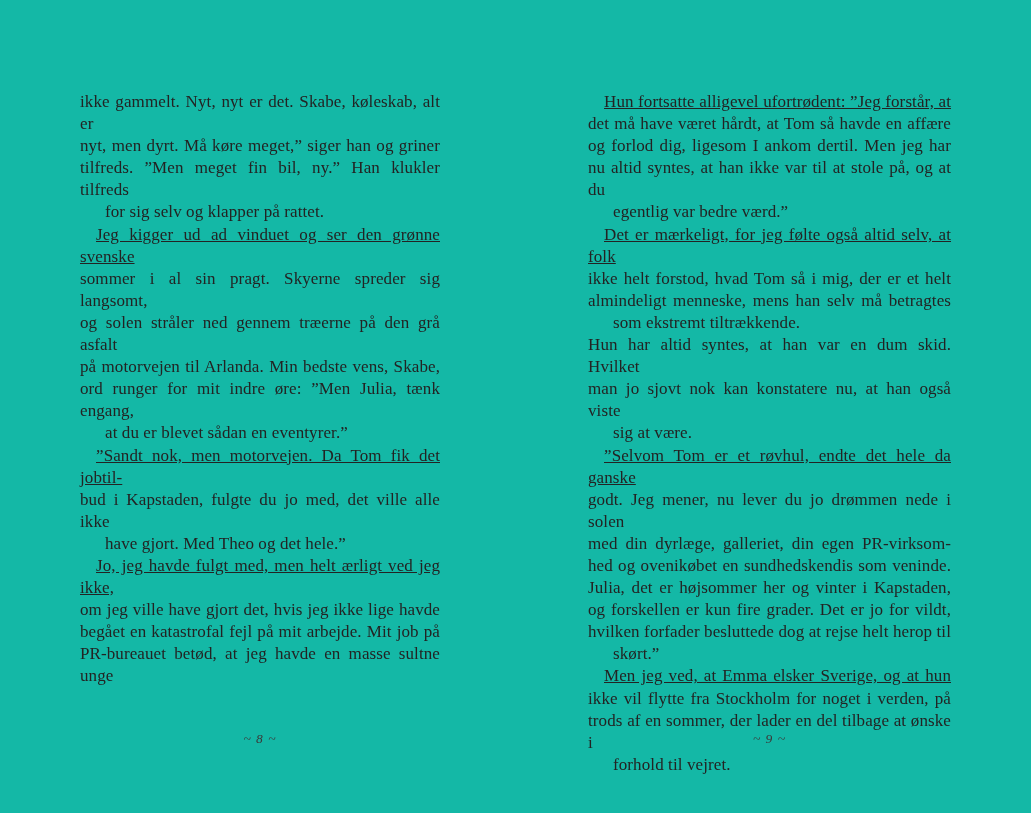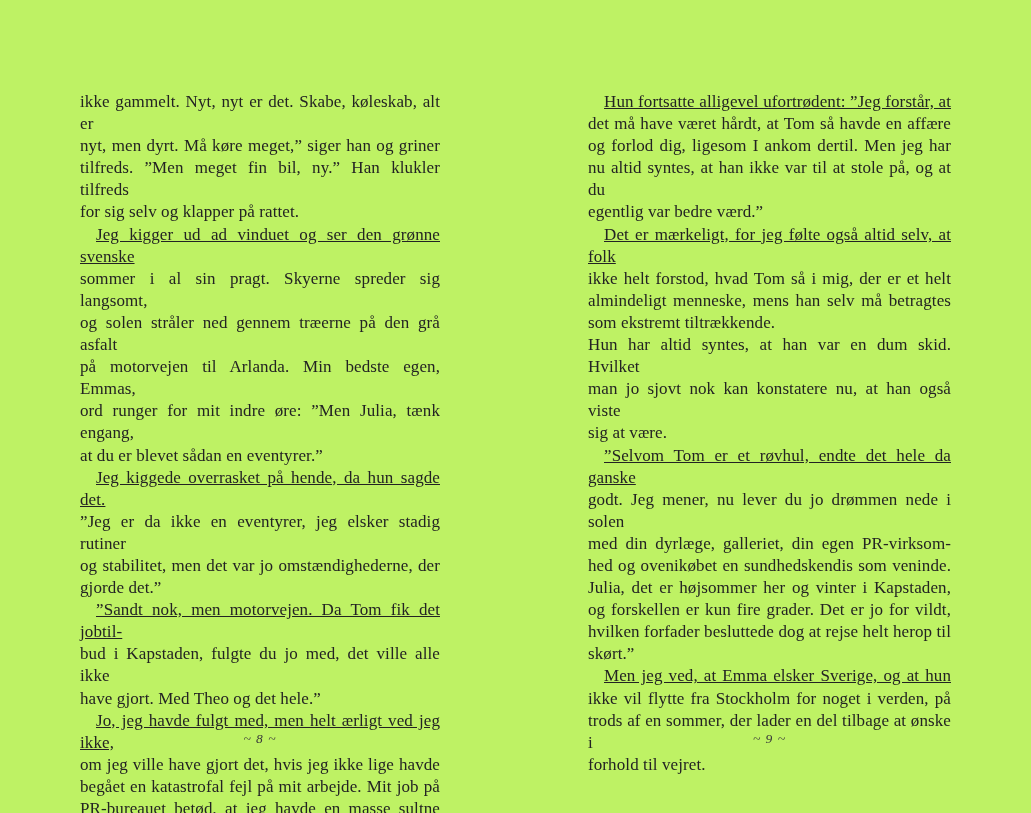--- a/index.html
+++ b/index.html
@@ -4,36 +4,36 @@
 <style>
   html, body { margin: 0; padding: 0; }
   body {
     width: 1031px; height: 813px;
     background: #ffffff;
     font-family: "Liberation Serif", serif;
   }
   .spread {
     position: relative;
     width: 1031px; height: 813px;
-    background: #bef264;
+    background: #14b8a6;
     overflow: hidden;
   }
   .page { position: absolute; top: 91px; }
   .page.left  { left: 80px;  width: 360px; }
   .page.right { left: 588px; width: 363px; }
   .para { margin: 0; }
   .line {
     font-size: 17px;
     line-height: 22.1px;
     color: #232323;
     text-align: justify;
     text-align-last: justify;
     letter-spacing: 0.1px;
   }
-  .line.last { text-align-last: left; }
+  .line.last { text-align-last: left; margin-left: 25px; }
   .line.indent { text-indent: 16px; text-decoration: underline; }
   .page-number {
     position: absolute;
     top: 640px; left: 0;
     width: 100%;
     text-align: center;
     font-style: italic;
     font-size: 13.5px;
     color: #3a3a3a;
     letter-spacing: 1px;
@@ -49,29 +49,23 @@
         <div class="para">
           <div class="line">ikke gammelt. Nyt, nyt er det. Skabe, køleskab, alt er</div>
           <div class="line">nyt, men dyrt. Må køre meget,” siger han og griner</div>
           <div class="line">tilfreds. ”Men meget fin bil, ny.” Han klukler tilfreds</div>
           <div class="line last">for sig selv og klapper på rattet.</div>
         </div>
         <div class="para">
           <div class="line indent">Jeg kigger ud ad vinduet og ser den grønne svenske</div>
           <div class="line">sommer i al sin pragt. Skyerne spreder sig langsomt,</div>
           <div class="line">og solen stråler ned gennem træerne på den grå asfalt</div>
-          <div class="line">på motorvejen til Arlanda. Min bedste egen, Emmas,</div>
+          <div class="line">på motorvejen til Arlanda. Min bedste vens, Skabe,</div>
           <div class="line">ord runger for mit indre øre: ”Men Julia, tænk engang,</div>
           <div class="line last">at du er blevet sådan en eventyrer.”</div>
-        </div>
-        <div class="para">
-          <div class="line indent">Jeg kiggede overrasket på hende, da hun sagde det.</div>
-          <div class="line">”Jeg er da ikke en eventyrer, jeg elsker stadig rutiner</div>
-          <div class="line">og stabilitet, men det var jo omstændighederne, der</div>
-          <div class="line last">gjorde det.”</div>
         </div>
         <div class="para">
           <div class="line indent">”Sandt nok, men motorvejen. Da Tom fik det jobtil-</div>
           <div class="line">bud i Kapstaden, fulgte du jo med, det ville alle ikke</div>
           <div class="line last">have gjort. Med Theo og det hele.”</div>
         </div>
         <div class="para">
           <div class="line indent">Jo, jeg havde fulgt med, men helt ærligt ved jeg ikke,</div>
           <div class="line">om jeg ville have gjort det, hvis jeg ikke lige havde</div>
           <div class="line">begået en katastrofal fejl på mit arbejde. Mit job på</div>

